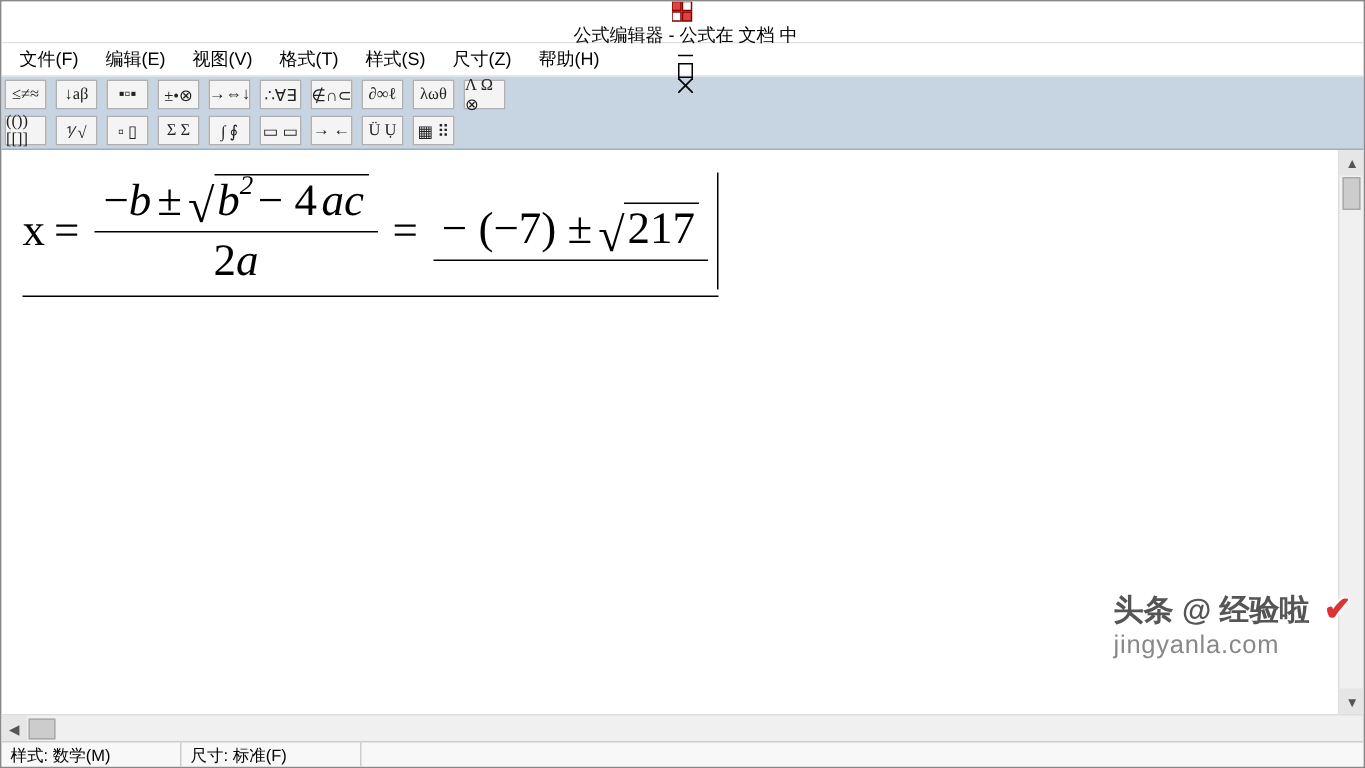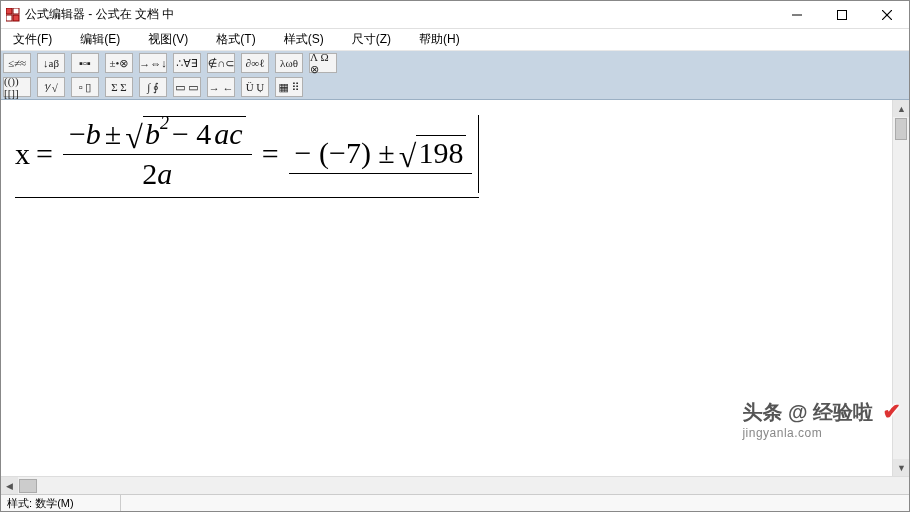--- a/index.html
+++ b/index.html
@@ -15,37 +15,38 @@
     position: relative;
     border: 1px solid #888;
   }
   .titlebar {
     height: 28px;
     background: #fff;
     display: flex;
     align-items: center;
     padding: 0 0 0 4px;
     border-bottom: 1px solid #e0e0e0;
+    flex-direction: column;
   }
   .titlebar .app-icon {
     width: 16px; height: 16px; margin-right: 4px;
     display: inline-flex; align-items: center; justify-content: center;
   }
   .titlebar .title { flex: 0 0 auto; color: #000; }
   .titlebar .spacer { flex: 1; }
   .win-btn {
     width: 45px; height: 28px; display: flex; align-items: center; justify-content: center;
     color: #000;
   }
   .menubar {
     height: 22px;
     display: flex;
     align-items: center;
     padding: 0 4px;
-    gap: 12px;
+    gap: 2px;
     background: #fff;
     border-bottom: 1px solid #e8e8e8;
   }
   .menu-item {
     padding: 2px 8px;
     cursor: default;
   }
   .toolbar-area {
     background: #c7d5e3;
     border-bottom: 1px solid #9bb0c4;
@@ -213,21 +214,21 @@
     font-weight:bold;
     font-size:20px;
     color:#555;
   }
   .watermark .check {
     color:#d33;
     font-size:22px;
     margin-left:4px;
   }
   .watermark .line2 {
-    font-size:12px;
+    font-size:17px;
     color:#888;
     letter-spacing:0.5px;
   }
 </style>
 </head>
 <body>
 
 <div class="titlebar">
   <span class="app-icon">
     <svg width="14" height="14">
@@ -357,21 +358,21 @@
           <span class="upright">2</span>
           <span>a</span>
         </span>
       </span>
       <span class="upright" style="margin:0 6px">=</span>
       <span class="frac">
         <span class="num">
           <span class="upright">− (−7) ±</span>
           <span class="sqrt" style="margin-left:4px">
             <span class="rad">√</span>
-            <span class="radicand upright">198</span>
+            <span class="radicand upright">217</span>
           </span>
         </span>
         <span class="bar"></span>
       </span>
       <span class="cursor-bar"></span>
     </div>
   </div>
 
   <div class="vscroll">
     <div class="arrow">▲</div>
@@ -392,13 +393,17 @@
 <div class="hscroll-row">
   <div class="arrow">◀</div>
   <div class="thumb"></div>
 </div>
 
 <div class="statusbar">
   <div class="status-cell wide">
     <span>样式:</span>&nbsp;
     <span>数学(M)</span>
   </div>
+  <div class="status-cell wide">
+    <span>尺寸:</span>&nbsp;
+    <span>标准(F)</span>
+  </div>
 </div>
 
 </body></html>

